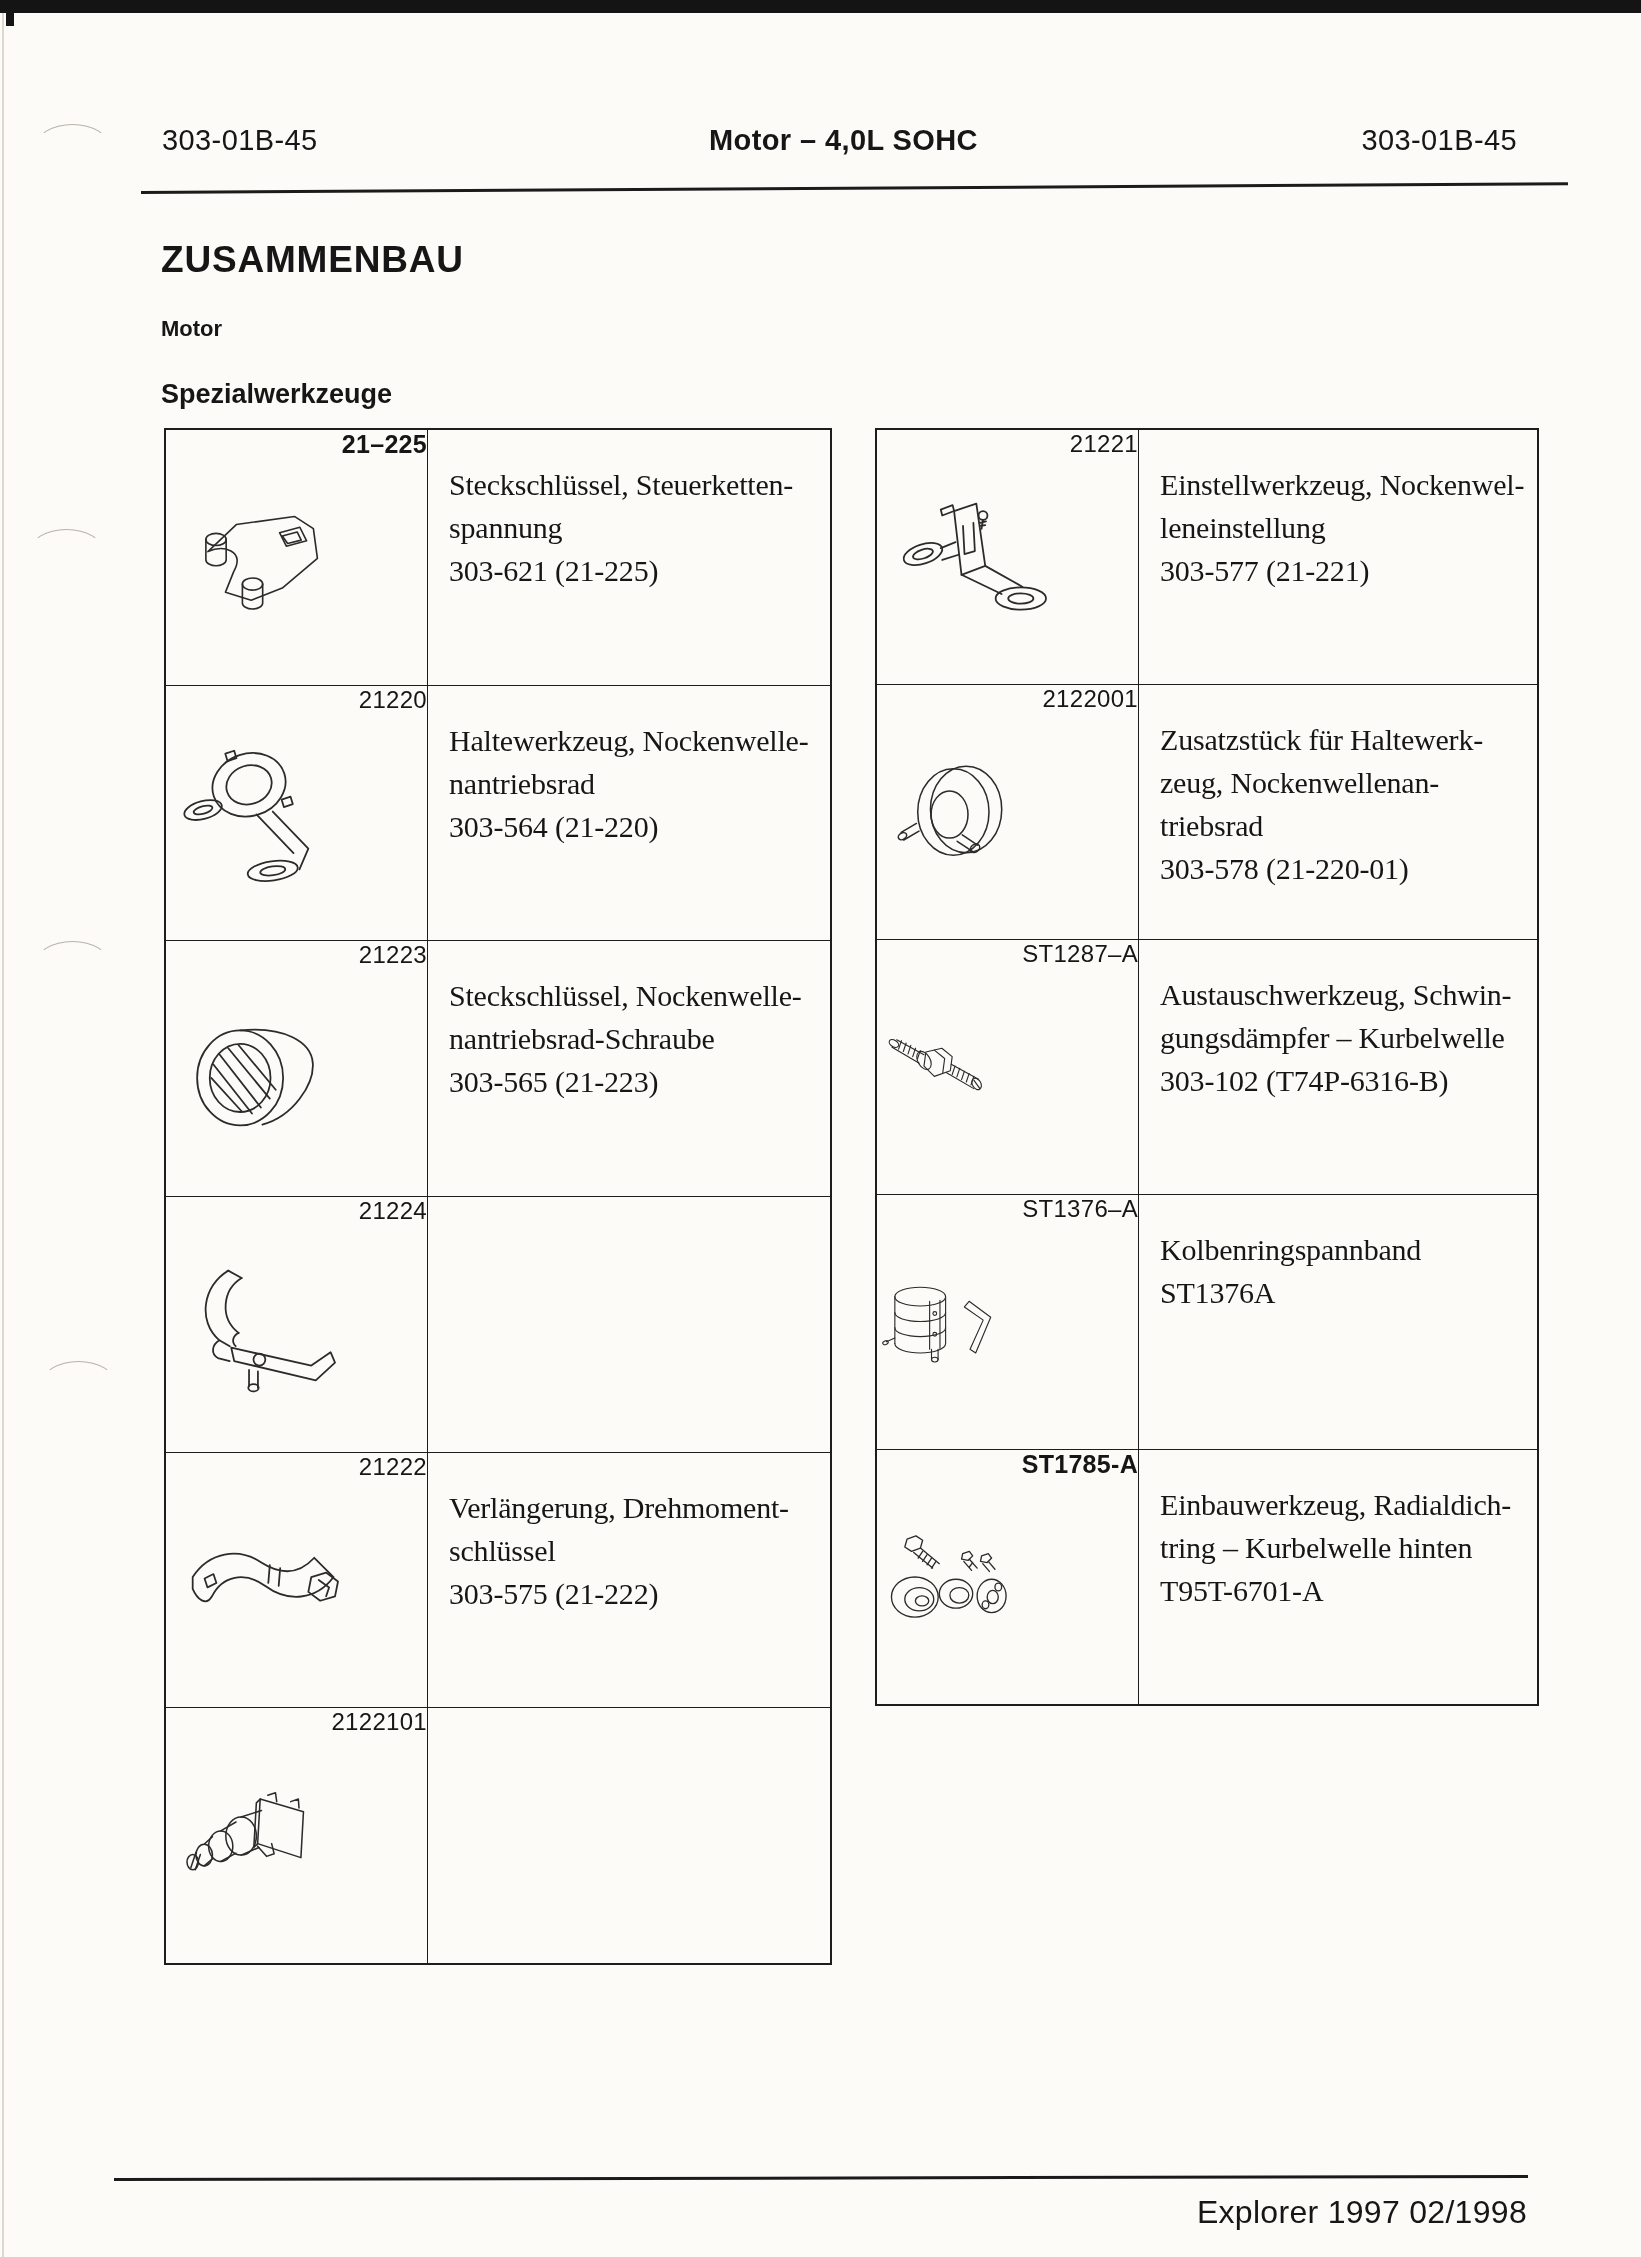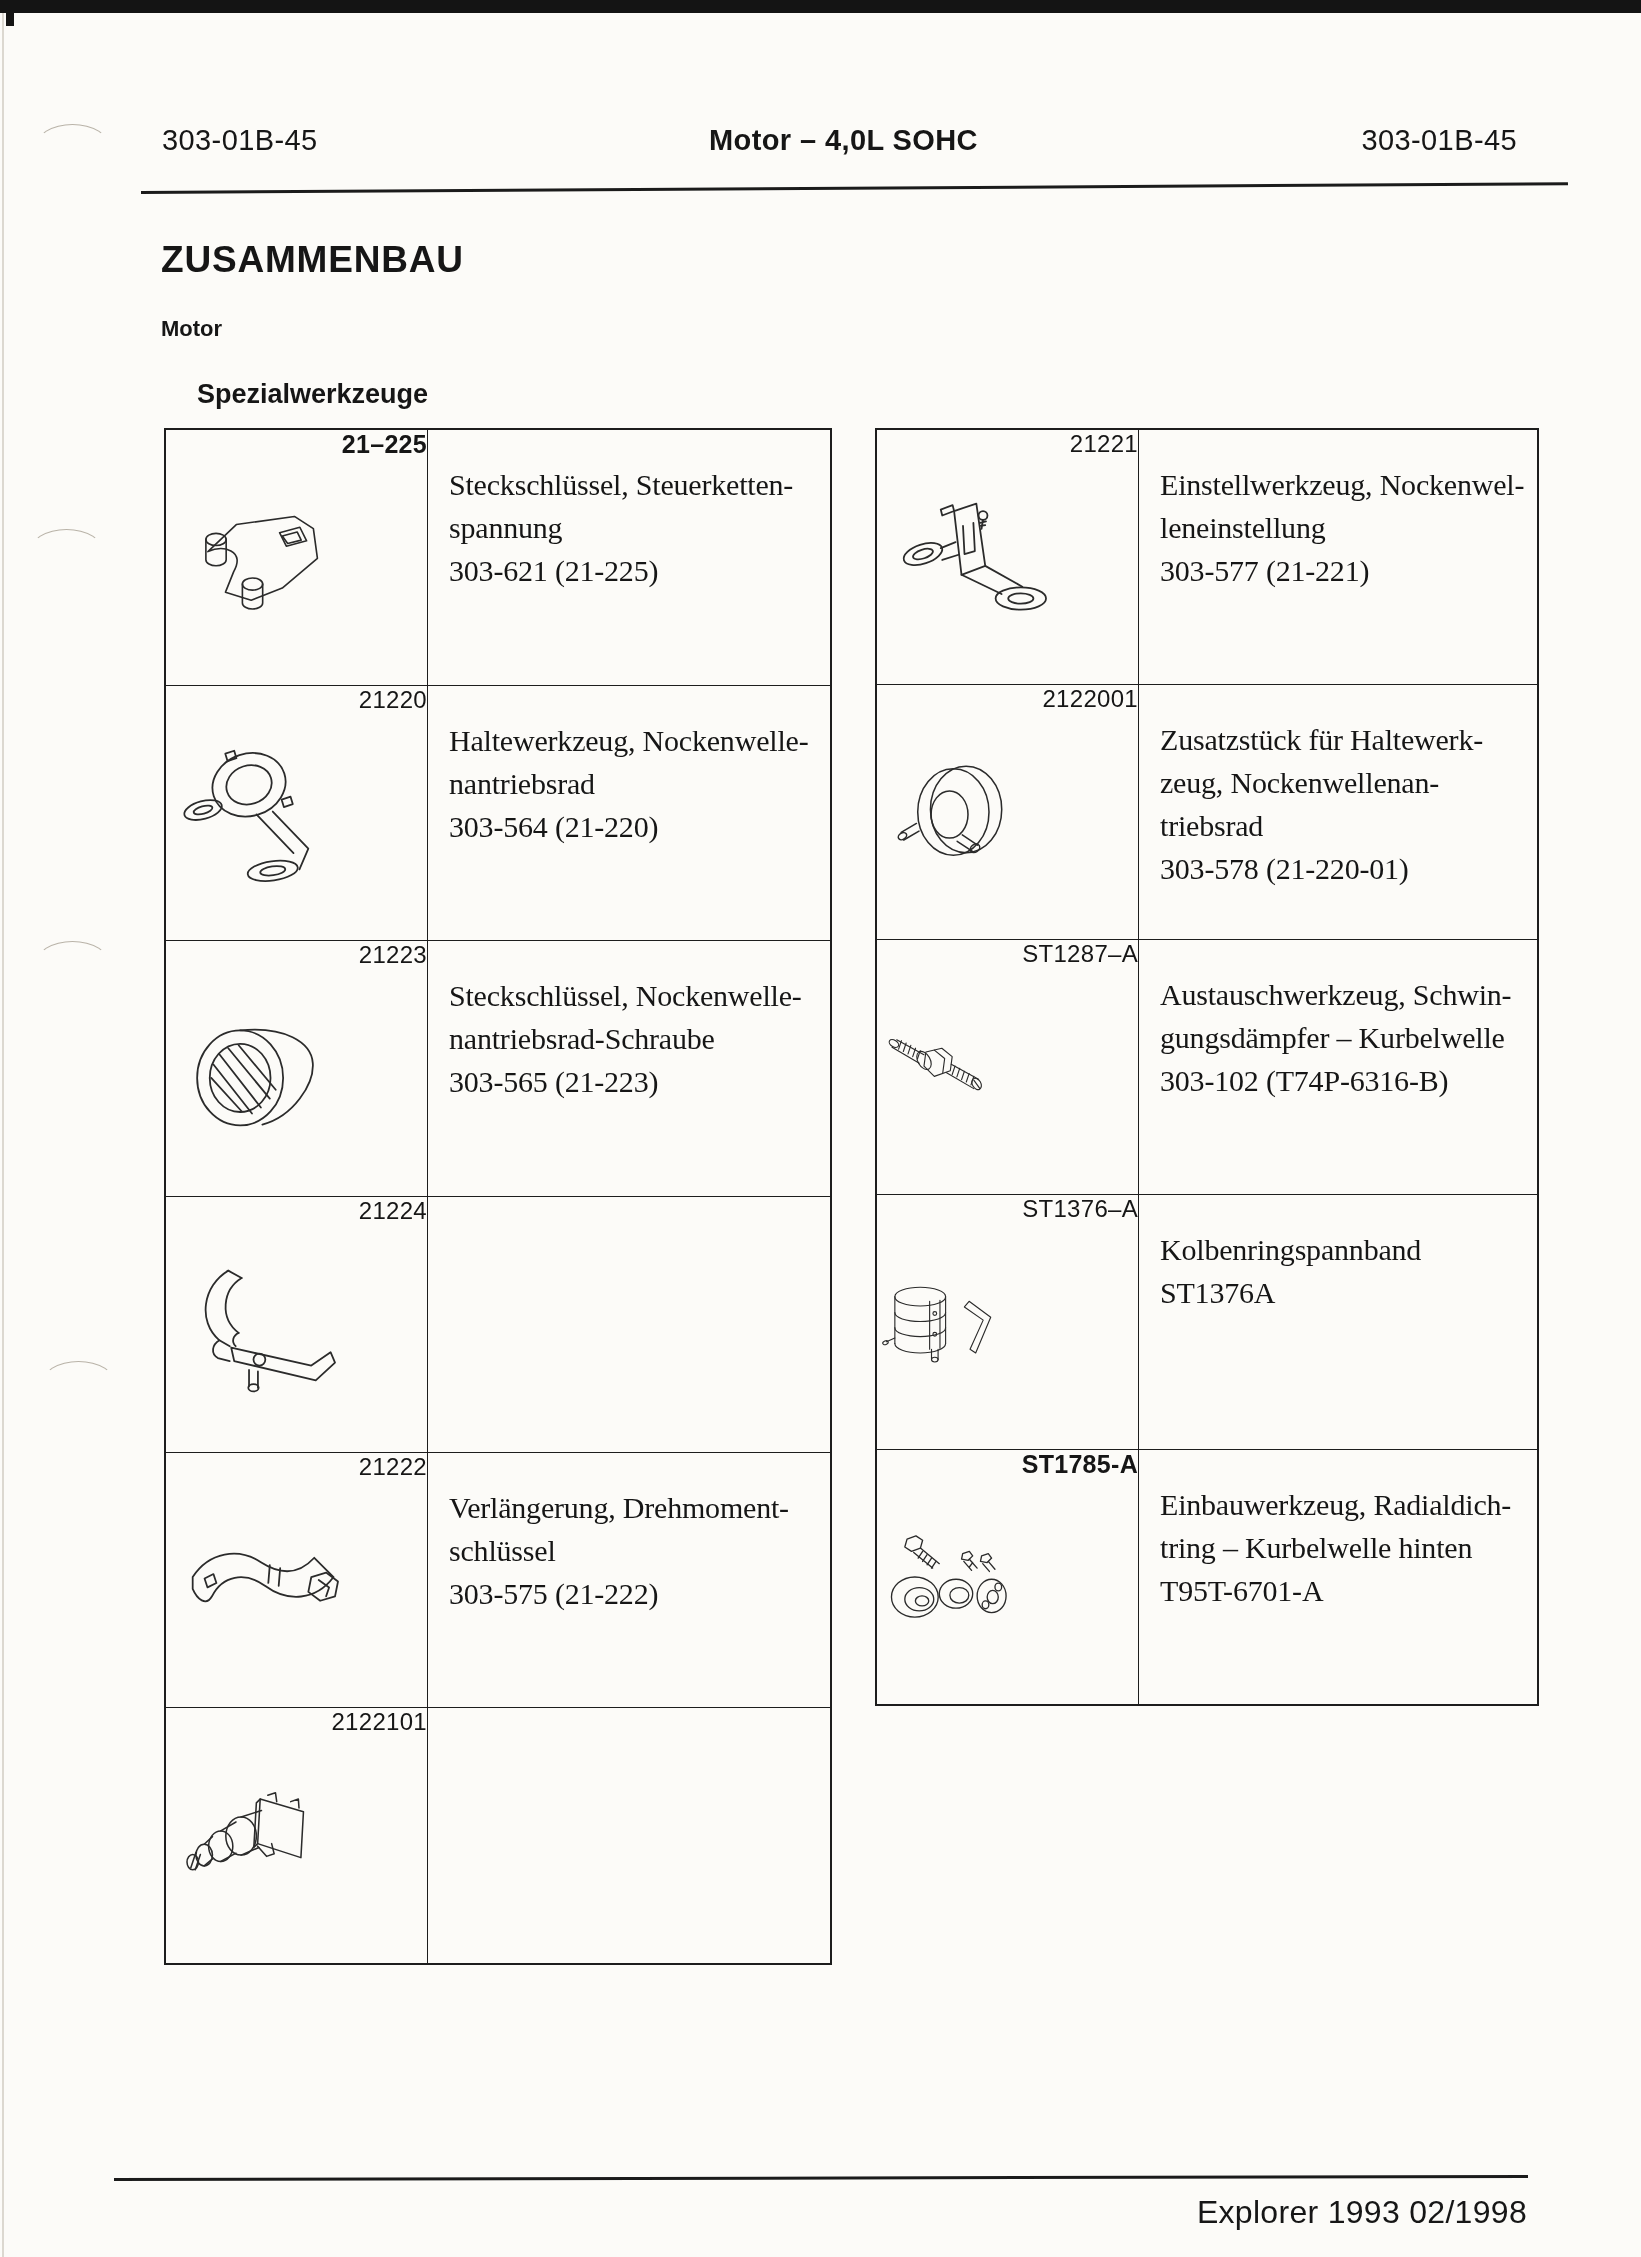--- a/index.html
+++ b/index.html
@@ -25,21 +25,21 @@
   .hdr-left  { left:162px; }
   .hdr-right { right:124px; }
   .hdr-center{ left:0; top:124px; width:1641px; text-align:center;
                font-size:29px; font-weight:bold; transform:translateX(23px); letter-spacing:0.4px; }
   .header-rule { left:141px; top:191px; width:1427px; height:2.9px; background:#1b1b1b;
                  transform:rotate(-0.35deg); transform-origin:left center; }
 
   
   .h1 { left:161px; top:239px; font-size:37px; font-weight:bold; letter-spacing:0.8px; }
   .h2 { left:161px; top:316px; font-size:22px; font-weight:bold; }
-  .h3 { left:161px; top:379px; font-size:27px; font-weight:bold;margin-left:36px; }
+  .h3 { left:161px; top:379px; font-size:27px; font-weight:bold; }
 
   
   .tool-table { border:2.9px solid #1d1d1d; display:flex; flex-direction:column; background:#fcfbf8; }
   .tt-left  { left:164px; top:428px; width:664px; height:1533px; }
   .tt-right { left:875px; top:428px; width:660px; height:1274px; }
   .row { flex:1 1 0; display:flex; min-height:0; }
   .row + .row { border-top:1.9px solid #1d1d1d; }
   .img-cell { width:261px; border-right:1.9px solid #1d1d1d; display:flex;
               flex-direction:row; align-items:stretch; }
   .drawing { flex:1; display:flex; align-items:center; justify-content:center; overflow:hidden; }
@@ -317,14 +317,14 @@
       <div class="caption cap-bold">ST1785-A</div>
     </div>
     <div class="txt-cell">Einbauwerkzeug, Radialdich-
 tring – Kurbelwelle hinten
 T95T-6701-A</div>
   </div>
 
 </div>
 
 <div class="abs footer-rule"></div>
-<div class="abs footer-text">Explorer 1993 02/1998</div>
+<div class="abs footer-text">Explorer 1997 02/1998</div>
 
 
 </body></html>

